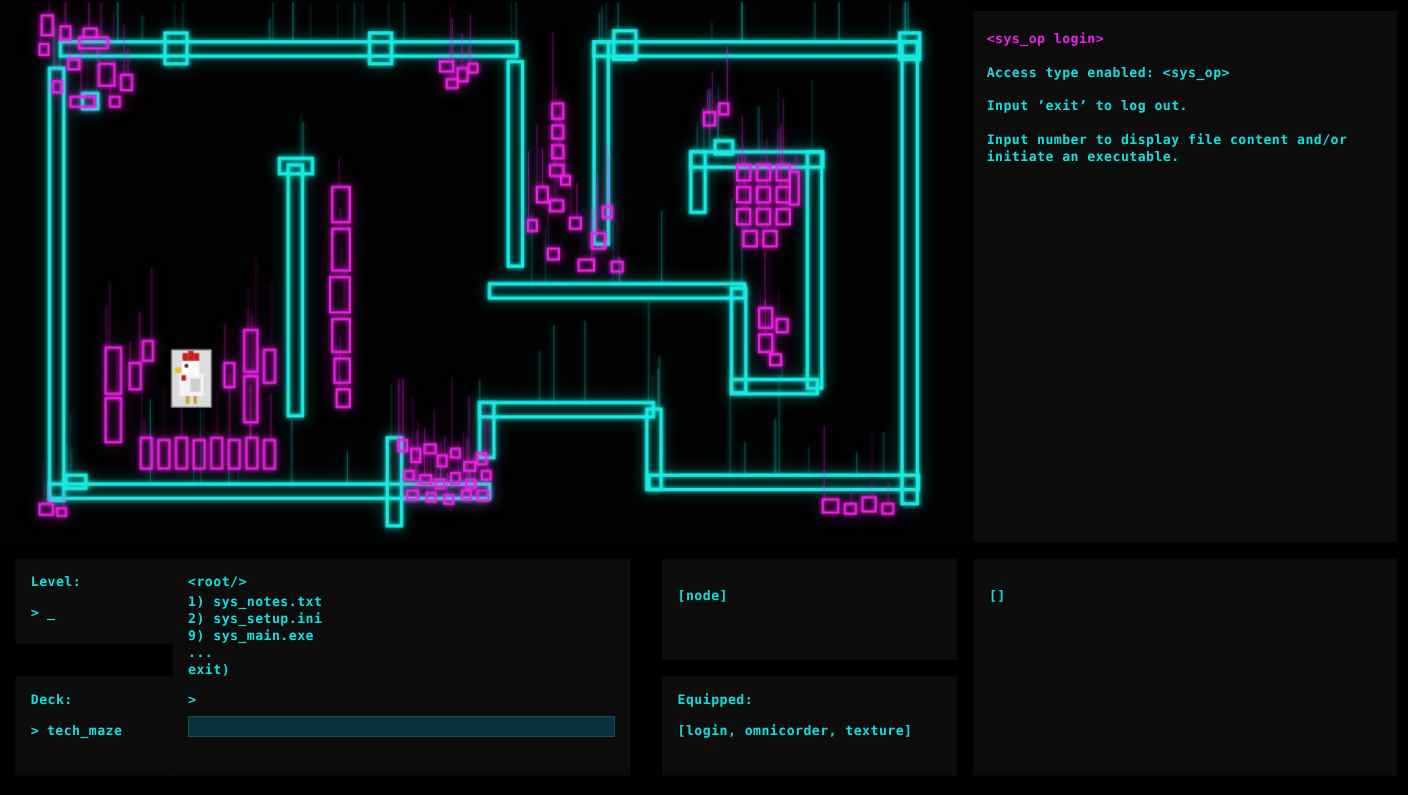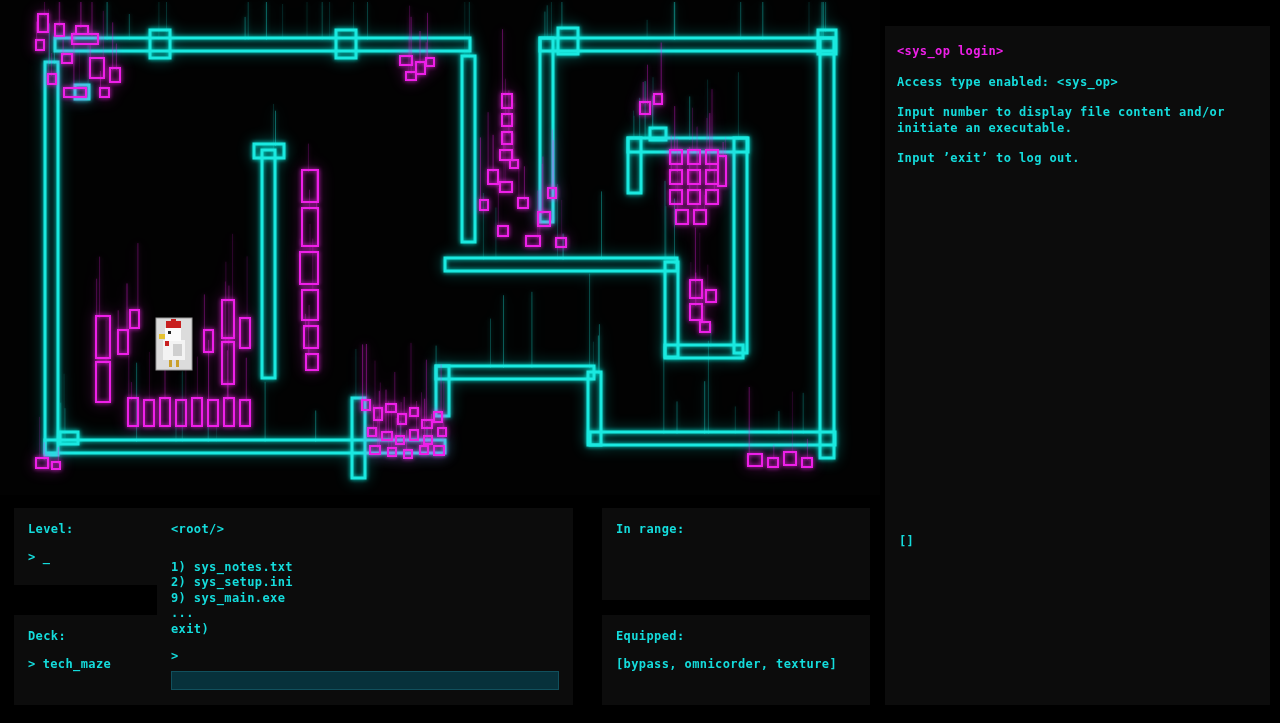--- a/index.html
+++ b/index.html
@@ -20,35 +20,35 @@
 
   .maze-area{position:absolute;left:0;top:0;width:880px;height:495px;background:#020202}
   #maze-svg{position:absolute;left:0;top:0}
   .mz-c{stroke:#1ae9e0;filter:drop-shadow(0 0 2px rgba(0,255,240,.9)) drop-shadow(0 0 7px rgba(0,255,240,.40))}
   .mz-m{stroke:var(--magenta);filter:drop-shadow(0 0 2px rgba(255,40,245,.9)) drop-shadow(0 0 7px rgba(255,40,245,.40))}
 
   .panel{
     position:absolute;background:var(--panel-bg);padding:14px;
     color:var(--cyan);font-size:12px;line-height:15.5px;letter-spacing:.4px;
   }
-  #terminal-panel{left:885px;top:26px;width:385px;height:483px;padding:18px 12px}
+  #terminal-panel{left:885px;top:10px;width:385px;height:483px;padding:18px 12px}
   .t-block{margin:0 0 15px}
   .magenta{color:var(--magenta)}
 
   #deck-panel{left:14px;top:508px;width:146px;height:77px}
   #level-panel{left:14px;top:615px;width:146px;height:90px}
   #root-panel{left:157px;top:508px;width:416px;height:197px}
   #inrange-panel{left:602px;top:508px;width:268px;height:92px}
   #equipped-panel{left:602px;top:615px;width:268px;height:90px}
   #inventory-panel{left:885px;top:508px;width:385px;height:197px}
 
   .hud-value{margin-top:12px}
   .prompt-line{margin-top:12px}
   .prompt-line .cur{margin-left:7px}
-  #file-list{margin-top:22px}
+  #file-list{margin-top:2px}
   #root-prompt{margin-top:12px}
   #root-input{
     display:block;width:100%;height:19px;margin-top:6px;
     background:var(--input-bg);border:1px solid var(--input-border);
     color:var(--cyan);font-family:inherit;font-weight:bold;font-size:12px;
     outline:none;padding:0 6px;
   }
 </style>
 </head>
 <body>
@@ -409,22 +409,22 @@
         <rect x="12" y="13" width="3" height="3" fill="#222222"></rect>
         <rect x="13" y="42" width="3" height="7" fill="#caa02a"></rect>
         <rect x="20" y="42" width="3" height="7" fill="#caa02a"></rect>
       </g>
     </svg>
 </div>
 
 <div class="panel" id="terminal-panel">
   <div class="t-block magenta">&lt;sys_op login&gt;</div>
   <div class="t-block">Access type enabled: &lt;sys_op&gt;</div>
+  <div class="t-block">Input ’exit’ to log out.</div>
   <div class="t-block">Input number to display file content and/or initiate an executable.</div>
-  <div class="t-block">Input ’exit’ to log out.</div>
 </div>
 
 <div class="panel" id="deck-panel">
   <div>Level:</div>
   <div class="prompt-line">
     <span>&gt;</span><span class="cur">_</span>
   </div>
 </div>
 
 <div class="panel" id="level-panel">
@@ -441,23 +441,23 @@
       <div>2) sys_setup.ini</div>
       <div>9) sys_main.exe</div>
       <div>...</div>
       <div>exit)</div>
     </div>
   <div id="root-prompt">&gt;</div>
   <input id="root-input" type="text" value="" style="">
 </div>
 
 <div class="panel" id="inrange-panel">
-  <div>In range:</div>
+  <div class="hud-value">[node]</div>
 </div>
 
 <div class="panel" id="equipped-panel">
   <div>Equipped:</div>
-  <div class="hud-value">[bypass, omnicorder, texture]</div>
+  <div class="hud-value">[login, omnicorder, texture]</div>
 </div>
 
 <div class="panel" id="inventory-panel">
   <div class="hud-value">[]</div>
 </div>
 
 </body></html>

